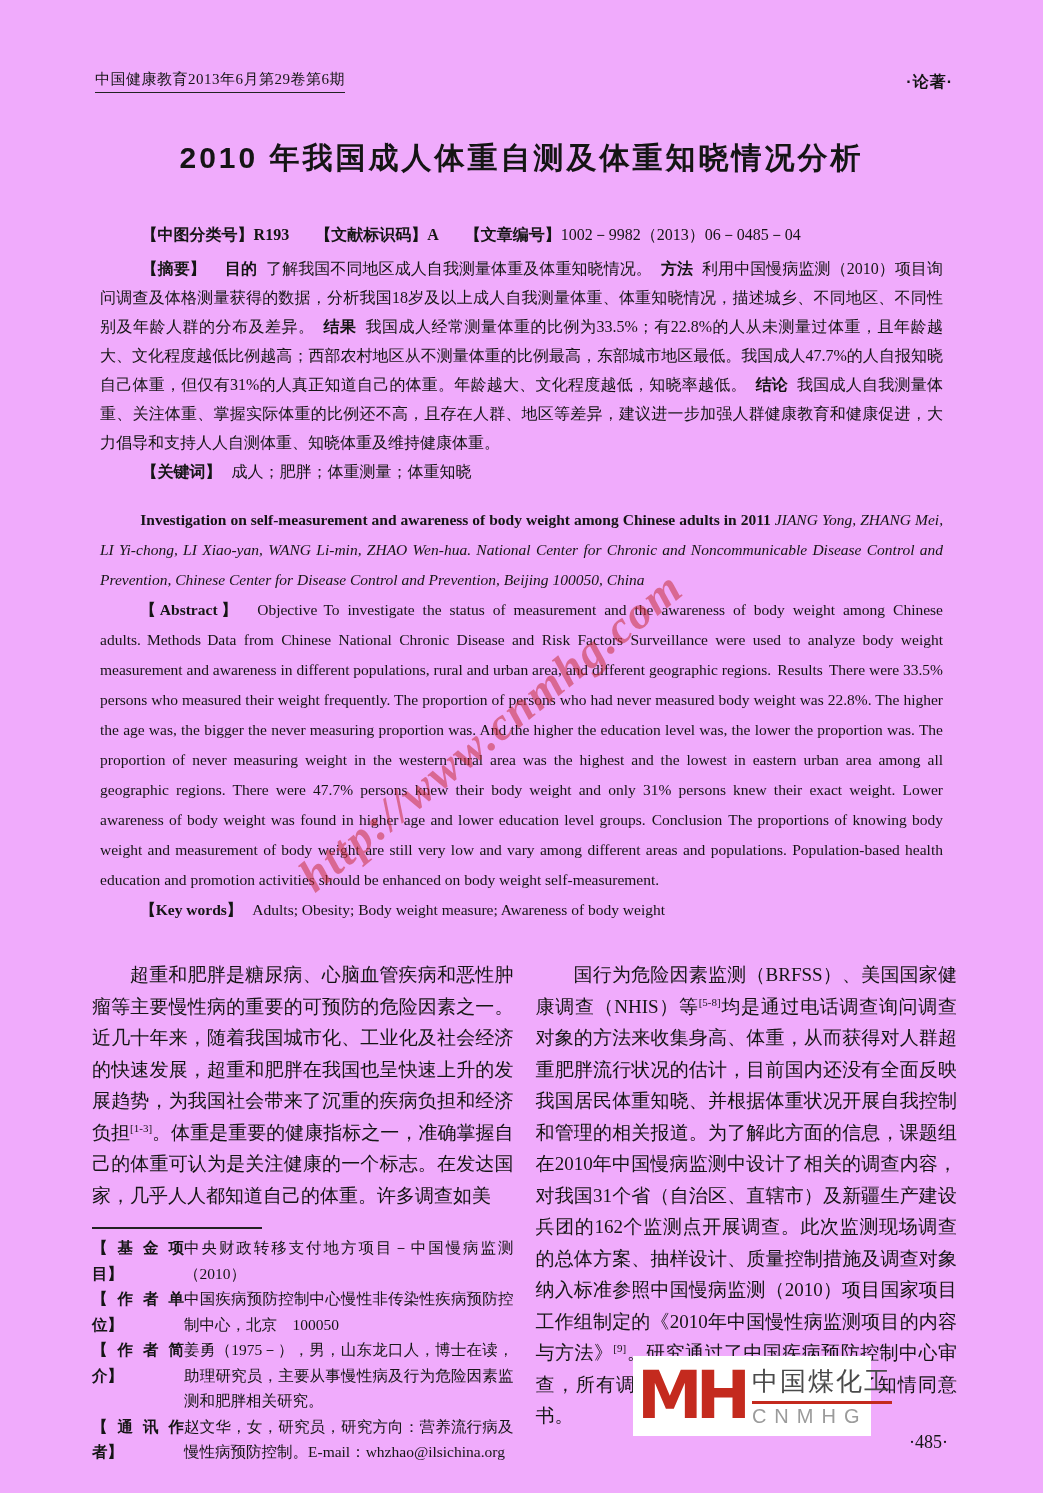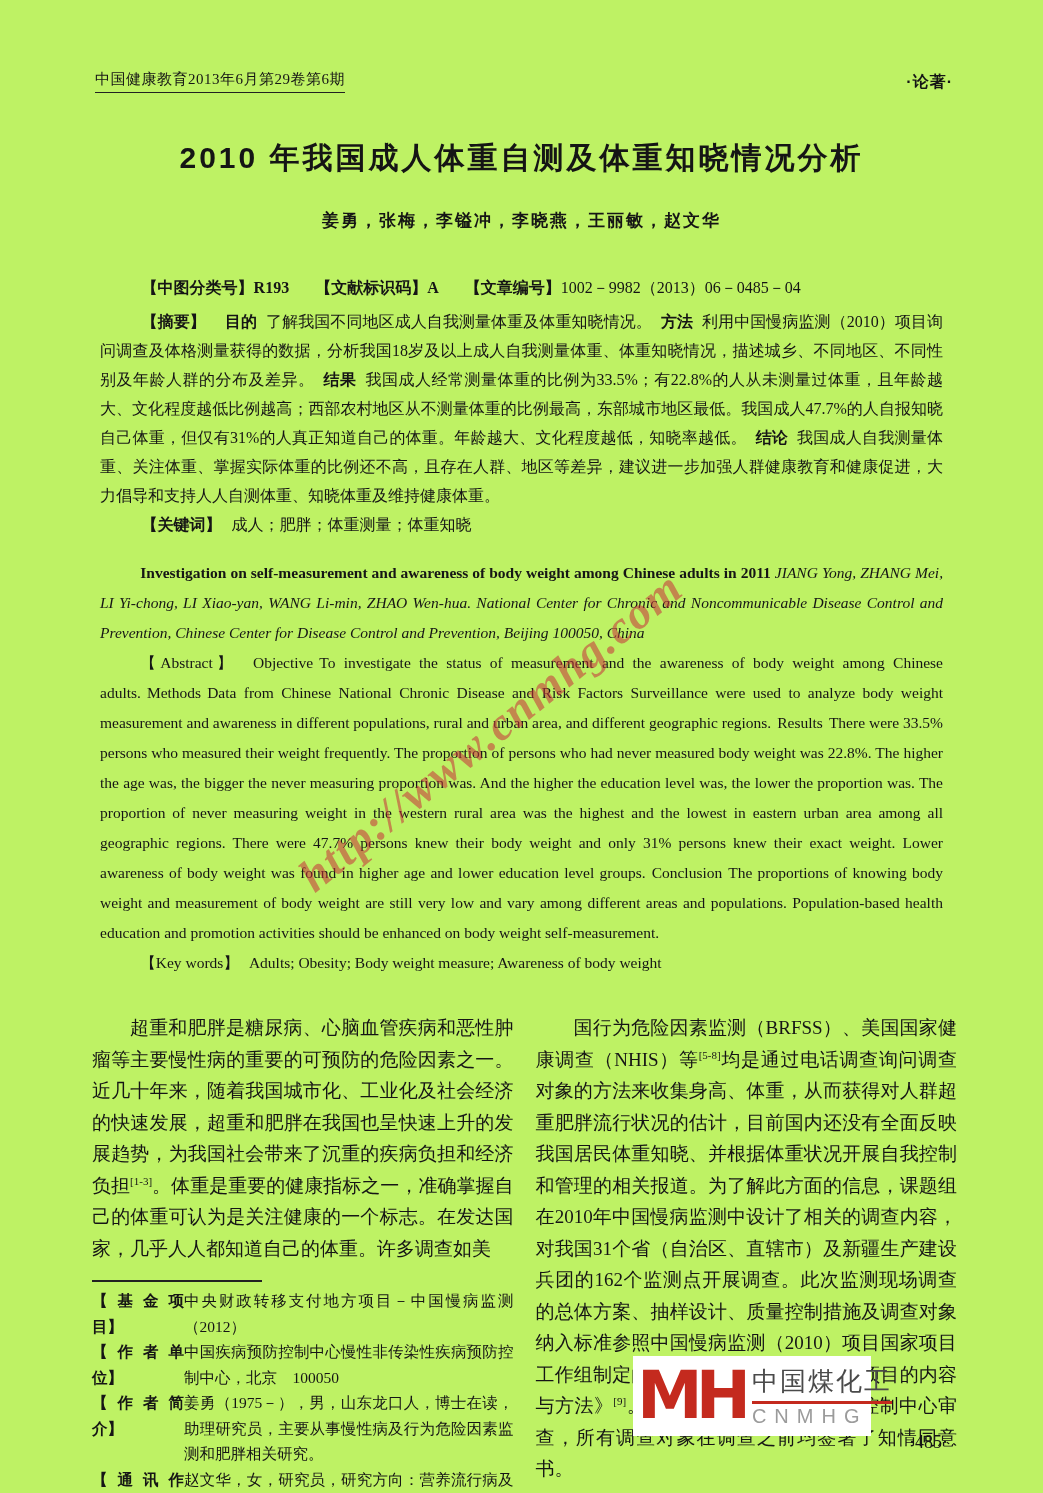--- a/index.html
+++ b/index.html
@@ -1,19 +1,19 @@
 <!DOCTYPE html>
 <html><head>
 <meta charset="utf-8">
 <style>
   * { margin:0; padding:0; box-sizing:border-box; }
   html,body { background:#e8e8e8; }
   .page {
     position:relative; width:1043px; height:1493px; margin:0 auto;
-    background:#bef264; color:#151515; overflow:hidden;
+    background:#f0abfc; color:#151515; overflow:hidden;
     font-family:"Liberation Serif","DejaVu Serif",serif;
   }
   .hei { font-family:"Liberation Sans","DejaVu Sans",sans-serif; font-weight:bold; }
 
   
   .header { position:absolute; top:70px; left:95px; right:90px;
     display:flex; justify-content:space-between; align-items:flex-end; font-size:15px; }
   .journal-info { border-bottom:1.5px solid #222; padding-bottom:3px; letter-spacing:.5px; }
   .article-type { font-size:16px; letter-spacing:1px; }
 
@@ -29,21 +29,21 @@
   .seg { margin:12px 9px; }
   .lab { margin-right:10px; }
   .cn-keywords { margin:0 100px 0; font-size:16px; line-height:30px; text-indent:2.6em; }
 
   
   .en-block { margin:18px 100px 0; font-size:15.5px; line-height:30px; text-align:justify; }
   .en-block p { text-indent:2.6em; }
   .en-title { font-weight:bold; }
   .en-authors { font-style:italic; }
   .b { font-weight:normal; margin:4px 6px; }
-  .bl { font-weight:normal; margin-right:10px; }
+  .bl { font-weight:bold; margin-right:10px; }
 
   
   .columns { margin:34px 86px 0 92px; display:flex; gap:22px; }
   .col { flex:1; font-size:19px; line-height:31.5px; text-align:justify; }
   .col p { text-indent:2em; }
   sup { font-size:11px; vertical-align:super; line-height:0; }
 
   
   .fn-rule { width:170px; border-top:2px solid #222; margin:16px 0 6px; }
   .footnotes { font-size:15.5px; line-height:25.5px; }
@@ -76,21 +76,20 @@
 
 <div class="page">
 
   <div class="header">
     <span class="journal-info">中国健康教育2013年6月第29卷第6期</span>
     <span class="article-type hei">·论著·</span>
   </div>
 
   <h1 class="title hei">2010 年我国成人体重自测及体重知晓情况分析</h1>
 
-  <div class="authors">姜勇，张梅，李镒冲，李晓燕，王丽敏，赵文华</div>
 
   <div class="meta-line">
     <span class="hei">【中图分类号】</span><span class="v">R193</span><span class="hei">【文献标识码】</span><span class="v">A</span><span class="hei">【文章编号】</span><span>1002－9982（2013）06－0485－04</span>
   </div>
 
   <p class="cn-abstract">
     <span class="hei lab">【摘要】</span><span class="hei seg">目的</span><span>了解我国不同地区成人自我测量体重及体重知晓情况。</span><span class="hei seg">方法</span><span>利用中国慢病监测（2010）项目询问调查及体格测量获得的数据，分析我国18岁及以上成人自我测量体重、体重知晓情况，描述城乡、不同地区、不同性别及年龄人群的分布及差异。</span><span class="hei seg">结果</span><span>我国成人经常测量体重的比例为33.5%；有22.8%的人从未测量过体重，且年龄越大、文化程度越低比例越高；西部农村地区从不测量体重的比例最高，东部城市地区最低。我国成人47.7%的人自报知晓自己体重，但仅有31%的人真正知道自己的体重。年龄越大、文化程度越低，知晓率越低。</span><span class="hei seg">结论</span><span>我国成人自我测量体重、关注体重、掌握实际体重的比例还不高，且存在人群、地区等差异，建议进一步加强人群健康教育和健康促进，大力倡导和支持人人自测体重、知晓体重及维持健康体重。</span>
   </p>
 
   <p class="cn-keywords">
@@ -110,21 +109,21 @@
     </p>
   </div>
 
   <div class="columns">
     <div class="col">
       <p><span>超重和肥胖是糖尿病、心脑血管疾病和恶性肿瘤等主要慢性病的重要的可预防的危险因素之一。近几十年来，随着我国城市化、工业化及社会经济的快速发展，超重和肥胖在我国也呈快速上升的发展趋势，为我国社会带来了沉重的疾病负担和经济负担</span><sup>[1-3]</sup><span>。体重是重要的健康指标之一，准确掌握自己的体重可认为是关注健康的一个标志。在发达国家，几乎人人都知道自己的体重。许多调查如美</span></p>
       <div class="fn-rule"></div>
       <div class="footnotes">
         <div class="fn-item">
           <span class="fn-label">【基金项目】</span>
-          <span class="fn-text">中央财政转移支付地方项目－中国慢病监测（2012）</span>
+          <span class="fn-text">中央财政转移支付地方项目－中国慢病监测（2010）</span>
         </div>
         <div class="fn-item">
           <span class="fn-label">【作者单位】</span>
           <span class="fn-text">中国疾病预防控制中心慢性非传染性疾病预防控制中心，北京　100050</span>
         </div>
         <div class="fn-item">
           <span class="fn-label">【作者简介】</span>
           <span class="fn-text">姜勇（1975－），男，山东龙口人，博士在读，助理研究员，主要从事慢性病及行为危险因素监测和肥胖相关研究。</span>
         </div>
         <div class="fn-item">

